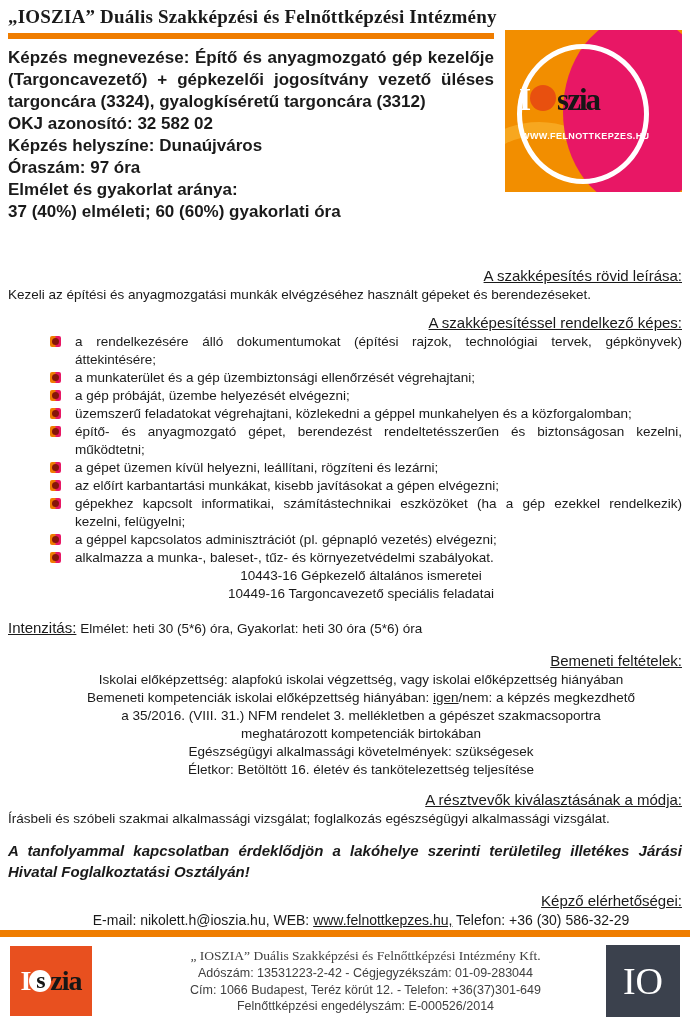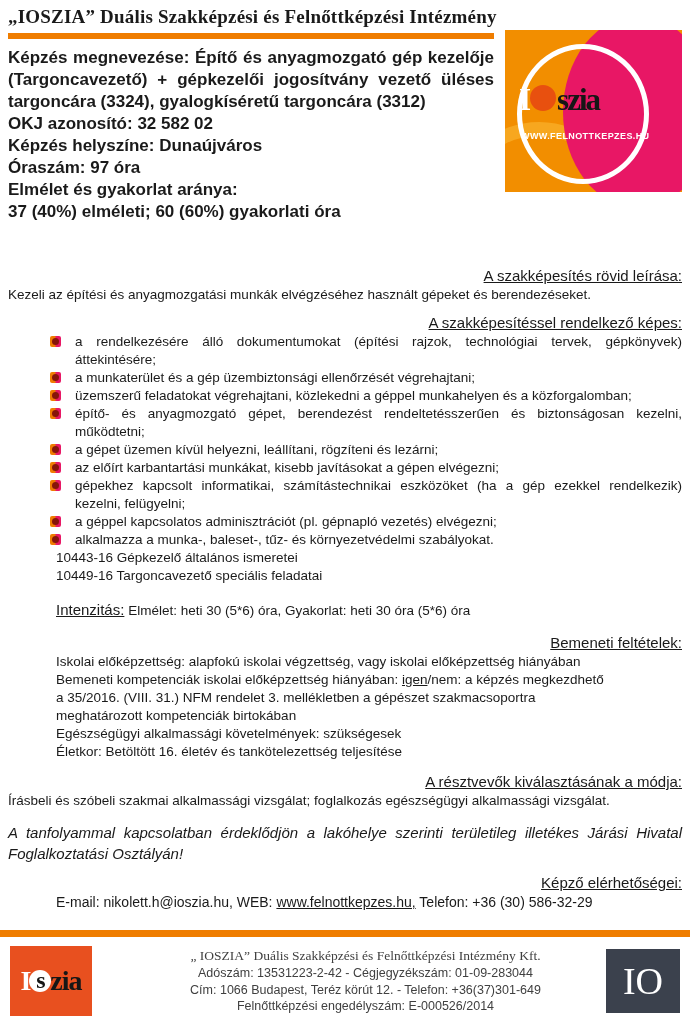--- a/index.html
+++ b/index.html
@@ -35,39 +35,39 @@
                   font-weight:bold;letter-spacing:0.4px;}
 
   
   .sec-h{font-size:15px;text-decoration:underline;margin:10px 0 2px 0;text-align:right;}
   .body-text{font-size:13.5px;line-height:18px;margin:0;}
   .cap-list{list-style:none;margin:2px 0 0 0;padding:0 0 0 42px;}
   .cap-list li{display:flex;align-items:flex-start;font-size:13.5px;line-height:18px;text-align:justify;}
   .bullet-icon{flex:0 0 auto;display:inline-block;width:11px;height:11px;margin:3px 14px 0 0;border-radius:2px;
                background:linear-gradient(90deg,#F07C00 0 46%,#E81765 54% 100%);position:relative;}
   .bullet-icon::after{content:'';position:absolute;left:2px;top:2px;width:7px;height:7px;border-radius:50%;background:#871509;}
-  .indent2{margin-left:48px;}
+  .indent2{margin-left:32px;text-align:center;}
   .inline-h{display:inline;text-decoration:underline;font-size:15px;}
   .u{text-decoration:underline;}
-  .notice{font-size:15px;font-weight:normal;font-style:italic;text-align:justify;line-height:21px;margin:12px 0 0 0;}
+  .notice{font-size:15px;font-weight:bold;font-style:italic;text-align:justify;line-height:21px;margin:12px 0 0 0;}
 
   
   .footer-wrap{position:absolute;left:0;right:0;bottom:0;}
   .footer-rule{height:7px;background:#EF7D00;width:100%;}
   .footer{display:flex;align-items:center;padding:7px 10px 6px 10px;height:74px;}
   .flogo{flex:0 0 auto;width:82px;height:70px;background:#E8501F;display:flex;align-items:center;
          justify-content:center;font-family:"Liberation Serif",serif;font-weight:bold;font-size:28px;
          letter-spacing:-1px;color:#fff;}
   .flogo .fo{display:inline-block;width:22px;height:22px;border-radius:50%;background:#fff;color:#161616;
              font-size:24px;line-height:21px;text-align:center;margin:0 -1px;}
   .flogo .dark{color:#161616;}
   .fcenter{flex:1 1 auto;text-align:center;line-height:1.32;color:#404040;margin-left:33px;}
   .fcompany{font-family:"Liberation Serif",serif;font-size:13.5px;}
   .fline{font-size:12.5px;}
-  .rlogo{flex:0 0 auto;width:74px;height:64px;background:#3B414D;color:#fff;display:flex;align-items:center;
+  .rlogo{flex:0 0 auto;width:74px;height:72px;background:#3B414D;color:#fff;display:flex;align-items:center;
          justify-content:center;font-family:"Liberation Serif",serif;font-size:38px;}
 </style>
 </head>
 <body>
 
 <div class="page">
   <div class="inner">
 
     <h1 class="doc-title">„IOSZIA” Duális Szakképzési és Felnőttképzési Intézmény</h1>
     <div class="rule"></div>
@@ -100,20 +100,24 @@
         <li>
           <span class="bullet-icon"></span>
           <span class="li-text">a rendelkezésére álló dokumentumokat (építési rajzok, technológiai tervek, gépkönyvek) áttekintésére;</span>
         </li>
 
         <li>
           <span class="bullet-icon"></span>
           <span class="li-text">a munkaterület és a gép üzembiztonsági ellenőrzését végrehajtani;</span>
         </li>
 
+        <li>
+          <span class="bullet-icon"></span>
+          <span class="li-text">a gép próbáját, üzembe helyezését elvégezni;</span>
+        </li>
 
         <li>
           <span class="bullet-icon"></span>
           <span class="li-text">üzemszerű feladatokat végrehajtani, közlekedni a géppel munkahelyen és a közforgalomban;</span>
         </li>
 
         <li>
           <span class="bullet-icon"></span>
           <span class="li-text">építő- és anyagmozgató gépet, berendezést rendeltetésszerűen és biztonságosan kezelni, működtetni;</span>
         </li>
@@ -144,21 +148,21 @@
         </li>
       </ul>
 
     <div>
 
         <div class="body-text indent2 li-text">10443-16 Gépkezelő általános ismeretei</div>
 
         <div class="body-text indent2 li-text">10449-16 Targoncavezető speciális feladatai</div>
       </div>
 
-    <p class="body-text" style="margin-top:16px;margin-left:48px;"><span class="inline-h">Intenzitás:</span><span> Elmélet: heti 30 (5*6) óra, Gyakorlat: heti 30 óra (5*6) óra</span></p>
+    <p class="body-text" style="margin-top:16px;"><span class="inline-h">Intenzitás:</span><span> Elmélet: heti 30 (5*6) óra, Gyakorlat: heti 30 óra (5*6) óra</span></p>
 
     <div class="sec-h" style="margin-top:14px;">Bemeneti feltételek:</div>
     <div class="body-text indent2">Iskolai előképzettség: alapfokú iskolai végzettség, vagy iskolai előképzettség hiányában</div>
     <div class="body-text indent2"><span>Bemeneti kompetenciák iskolai előképzettség hiányában: </span><span class="u">igen</span><span>/nem: a képzés megkezdhető</span></div>
     <div class="body-text indent2">a 35/2016. (VIII. 31.) NFM rendelet 3. mellékletben a gépészet szakmacsoportra</div>
     <div class="body-text indent2">meghatározott kompetenciák birtokában</div>
     <div class="body-text indent2">Egészségügyi alkalmassági követelmények: szükségesek</div>
     <div class="body-text indent2">Életkor: Betöltött 16. életév és tankötelezettség teljesítése</div>
 
     <div class="sec-h" style="margin-top:12px;">A résztvevők kiválasztásának a módja:</div>

